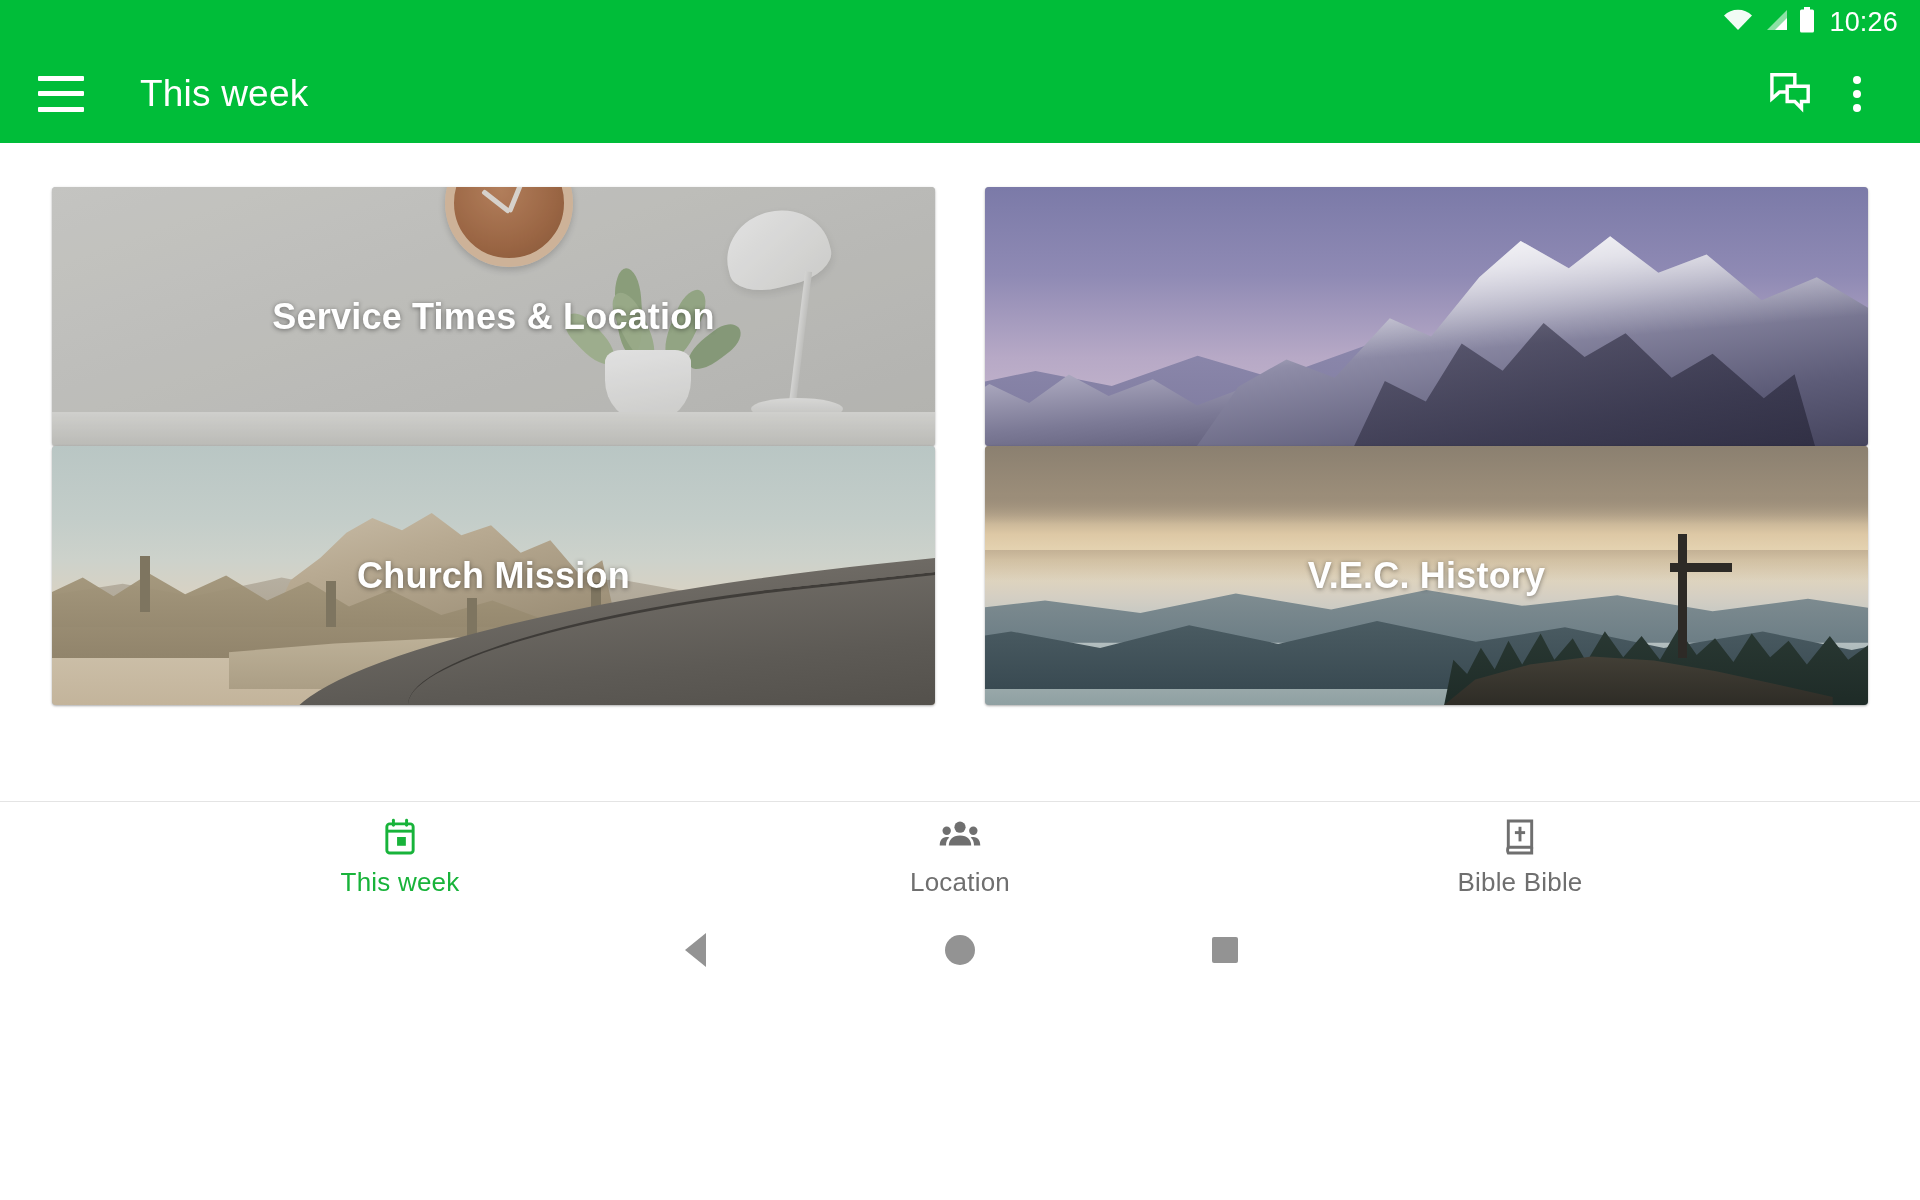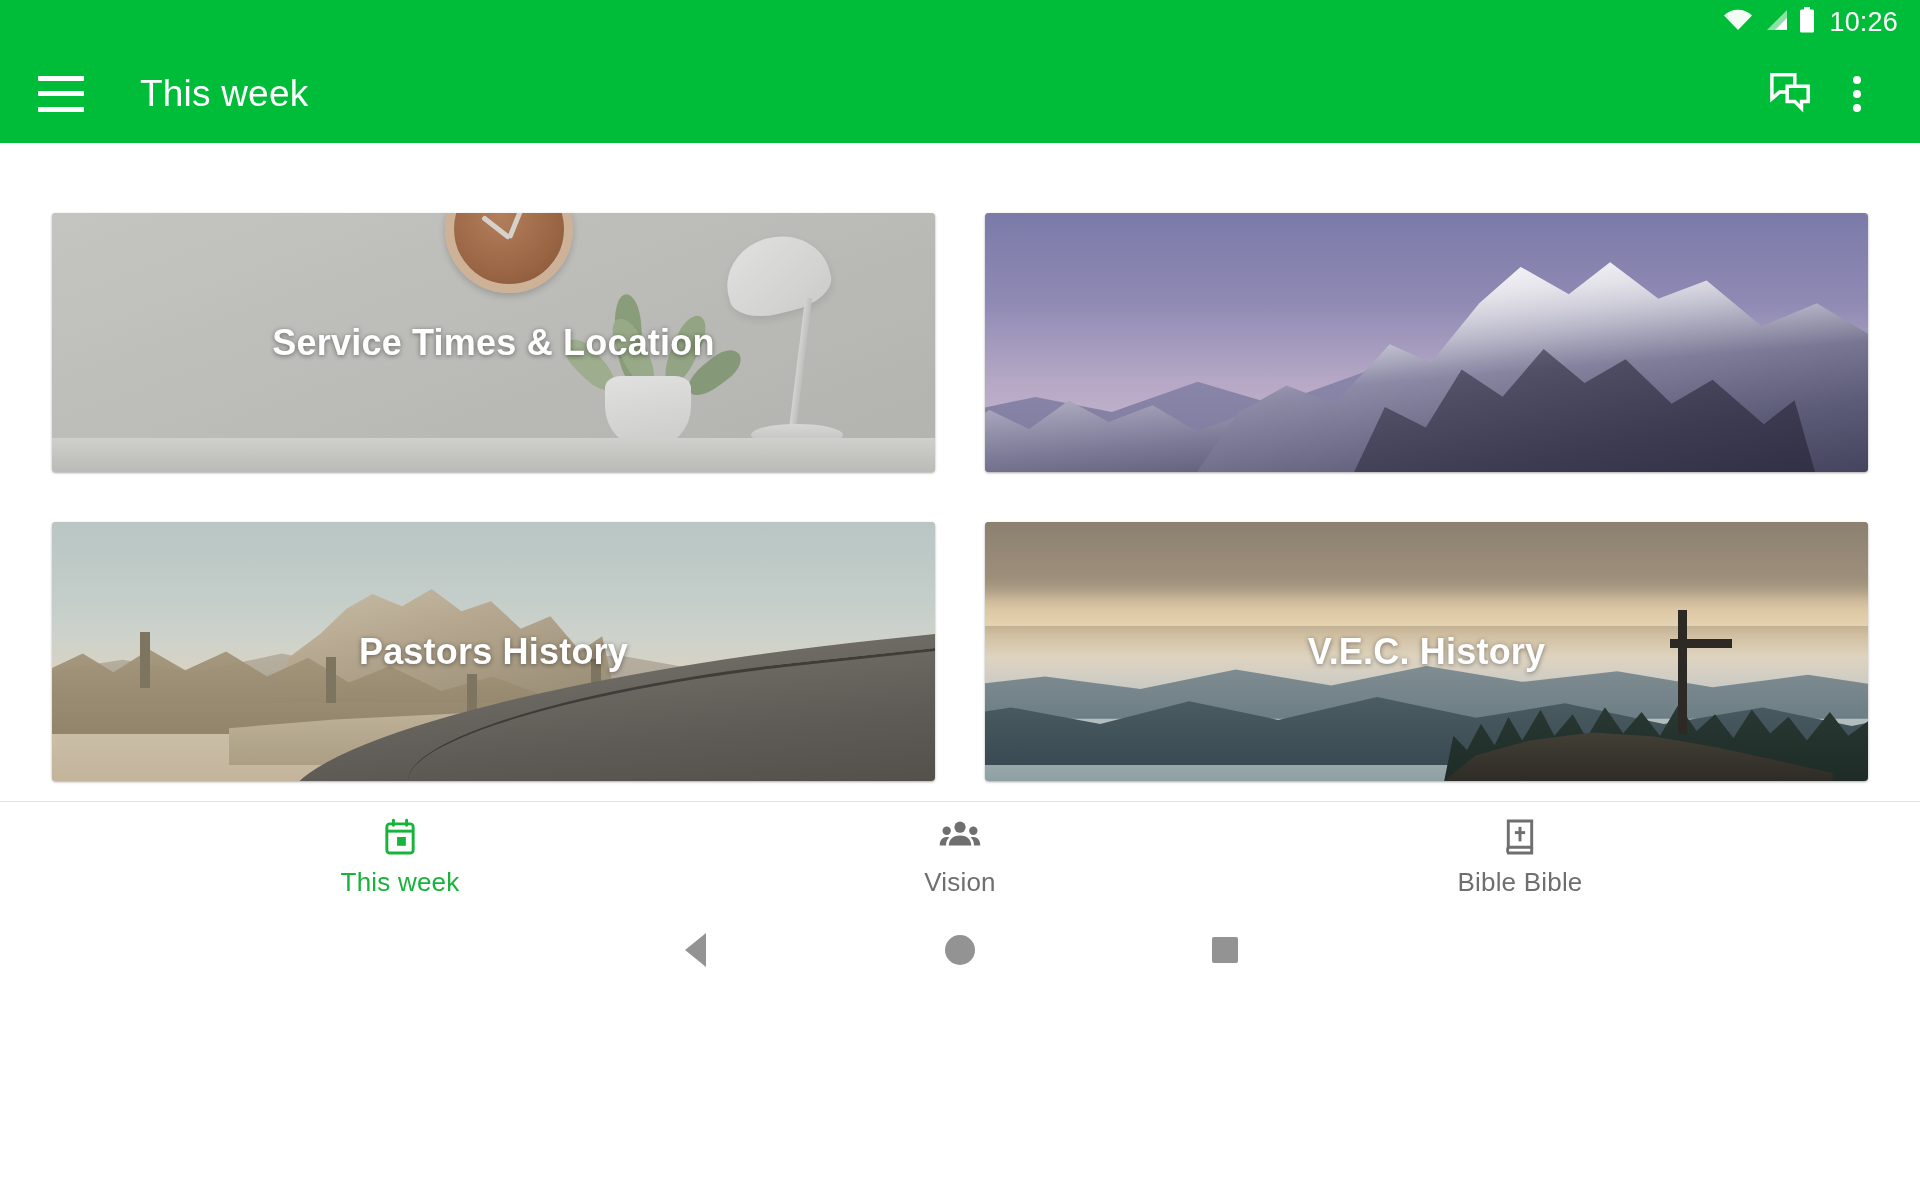--- a/index.html
+++ b/index.html
@@ -42,22 +42,22 @@
   .appbar-action {
     width: 66px; height: 66px; display: flex; align-items: center; justify-content: center;
     cursor: pointer; flex: 0 0 auto;
   }
   .dots { display: flex; flex-direction: column; gap: 6px; align-items: center; }
   .dots i { width: 8px; height: 8px; border-radius: 50%; background: #fff; display: block; }
 
   
   .content {
     flex: 1 1 auto; background: #ffffff; position: relative;
-    padding: 70px 52px 0 52px;
-    display: flex; flex-direction: column; gap: 50px;
+    padding: 44px 52px 0 52px;
+    display: flex; flex-direction: column; 
     overflow: hidden;
   }
   .card-row { display: flex; gap: 50px; }
   .card {
     position: relative; flex: 1 1 0; height: 259px;
     border-radius: 4px; overflow: hidden; cursor: pointer;
     box-shadow: 0 1px 3px rgba(0,0,0,.22), 0 1px 2px rgba(0,0,0,.14);
     background: #b8b8b8;
   }
   .card-photo { position: absolute; inset: 0; }
@@ -347,21 +347,21 @@
           <div class="butte"></div>
           <div class="brush-l"></div>
           <div class="yucca y1"></div>
           <div class="yucca y2"></div>
           <div class="yucca y3"></div>
           <div class="yucca y4"></div>
           <div class="shoulder"></div>
           <div class="road"></div>
           <div class="road-line"></div>
         </div>
-        <div class="card-title">Pastors History</div>
+        <div class="card-title">Church Mission</div>
       </div>
 
       <div class="card">
         <div class="card-photo ph-sunset">
           <div class="cloudband"></div>
           <div class="cloudband2"></div>
           <div class="ridge-far"></div>
           <div class="ridge-mid"></div>
           <div class="forest"></div>
           <div class="knoll"></div>
@@ -394,21 +394,21 @@
       <span class="navicon">
         <svg width="42" height="34" viewBox="0 0 30 24" fill="#6F6F6F">
           <circle cx="15" cy="5" r="4"></circle>
           <circle cx="5.5" cy="7.5" r="3"></circle>
           <circle cx="24.5" cy="7.5" r="3"></circle>
           <path d="M15 11 C9.5 11 7 14.5 7 18 L23 18 C23 14.5 20.5 11 15 11 Z"></path>
           <path d="M5.5 12 C2 12 0.6 14.6 0.5 18 L5 18 C5 15.6 5.8 13.4 7.4 12.3 C6.8 12.1 6.2 12 5.5 12 Z"></path>
           <path d="M24.5 12 C28 12 29.4 14.6 29.5 18 L25 18 C25 15.6 24.2 13.4 22.6 12.3 C23.2 12.1 23.8 12 24.5 12 Z"></path>
         </svg>
       </span>
-      <span class="navlabel">Vision</span>
+      <span class="navlabel">Location</span>
     </div>
 
     <div class="navitem">
       <span class="navicon">
         <svg width="34" height="38" viewBox="0 0 22 26" fill="none" stroke="#6F6F6F" stroke-width="2">
           <path d="M3 2 H19 V20 H3 Z"></path>
           <path d="M3 20 Q2 22 3 24 H19 V20"></path>
           <path d="M11 6 V16" stroke-width="2"></path>
           <path d="M7.5 10 H14.5" stroke-width="2"></path>
         </svg>

